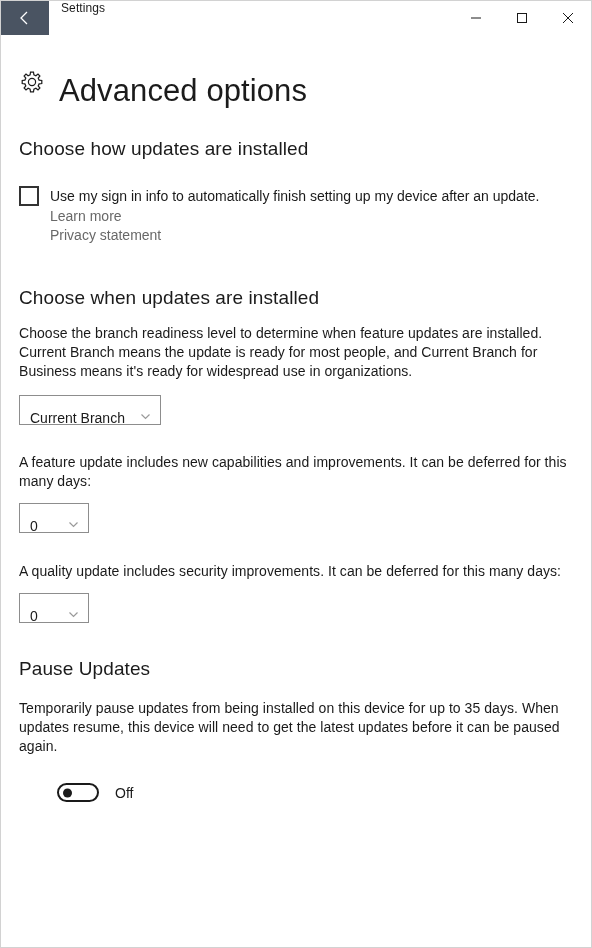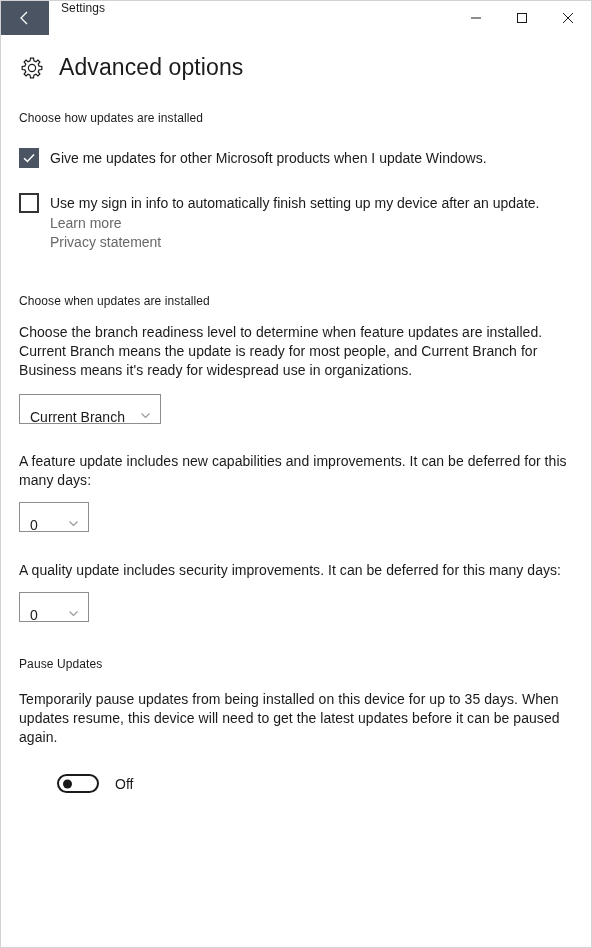--- a/index.html
+++ b/index.html
@@ -77,29 +77,30 @@
     margin-top: 20px;
     margin-bottom: 2px;
   }
   .gear-icon {
     width: 26px;
     height: 26px;
     flex: none;
     margin-right: 14px;
   }
   .page-title {
-    font-size: 23px;
+    font-size: 31px;
     font-weight: 300;
     color: #1b1b1b;
     letter-spacing: 0.1px;
     line-height: 1.1;
+    margin-top: 19px;
   }
 
   .section-heading {
-    font-size: 12px;
+    font-size: 19px;
     font-weight: 300;
     color: #1b1b1b;
     letter-spacing: 0.1px;
     line-height: 1.2;
   }
   .body-text {
     font-size: 14px;
     color: #1a1a1a;
     line-height: 19px;
     letter-spacing: 0.05px;
@@ -252,28 +253,20 @@
             <path d="M13 3.2 L14.5 3.2 L14.9 5.9 L16.9 6.8 L19 5.1 L20.9 7 L19.2 9.1 L20.1 11.1 L22.8 11.5 L22.8 14.5 L20.1 14.9 L19.2 16.9 L20.9 19 L19 20.9 L16.9 19.2 L14.9 20.1 L14.5 22.8 L11.5 22.8 L11.1 20.1 L9.1 19.2 L7 20.9 L5.1 19 L6.8 16.9 L5.9 14.9 L3.2 14.5 L3.2 11.5 L5.9 11.1 L6.8 9.1 L5.1 7 L7 5.1 L9.1 6.8 L11.1 5.9 L11.5 3.2 Z"></path>
           </g>
         </svg>
       </span>
       <div class="page-title">Advanced options</div>
     </div>
 
     <div style="margin-top:30px;">
       <div class="section-heading">Choose how updates are installed</div>
 
-      <div class="check-row" style="margin-top:23px;">
-        <span class="checkbox checked">
-          <svg width="14" height="14" viewBox="0 0 14 14">
-            <path d="M2 7.2 L5.4 10.4 L12 3.4" fill="none" stroke="#ffffff" stroke-width="1.5"></path>
-          </svg>
-        </span>
-        <span class="check-label">Give me updates for other Microsoft products when I update Windows.</span>
-      </div>
 
       <div class="check-row" style="margin-top:25px;">
         <span class="checkbox unchecked"></span>
         <div>
           <div class="check-label">Use my sign in info to automatically finish setting up my device after an update.</div>
           <div class="link-text" style="margin-top:1px;">Learn more</div>
         </div>
       </div>
 
       <div class="link-text" style="margin-left:31px;">Privacy statement</div>

